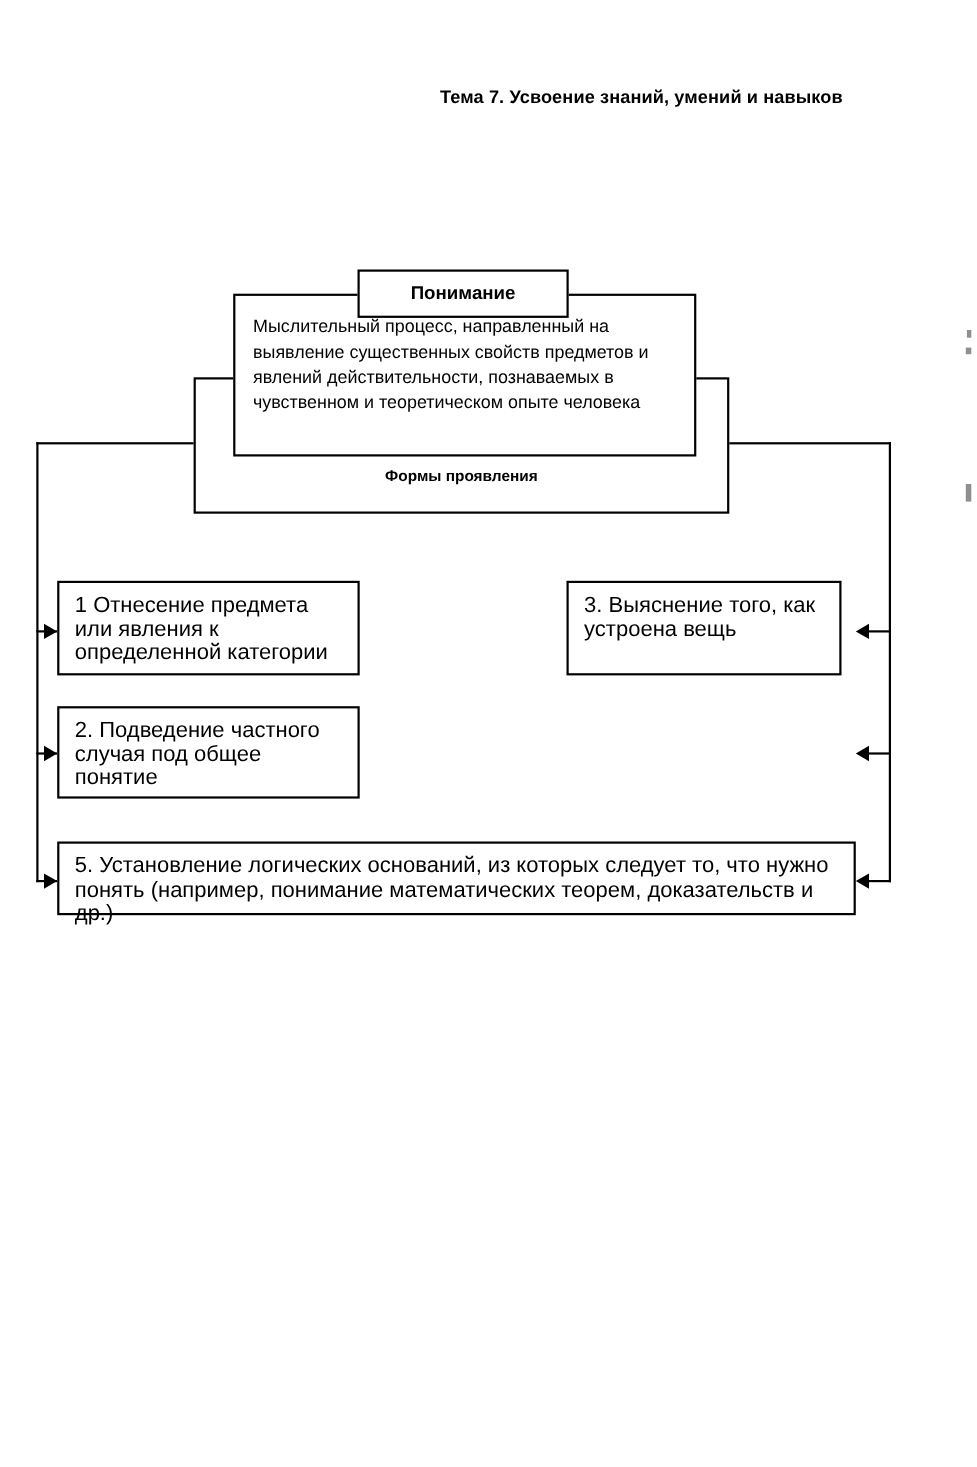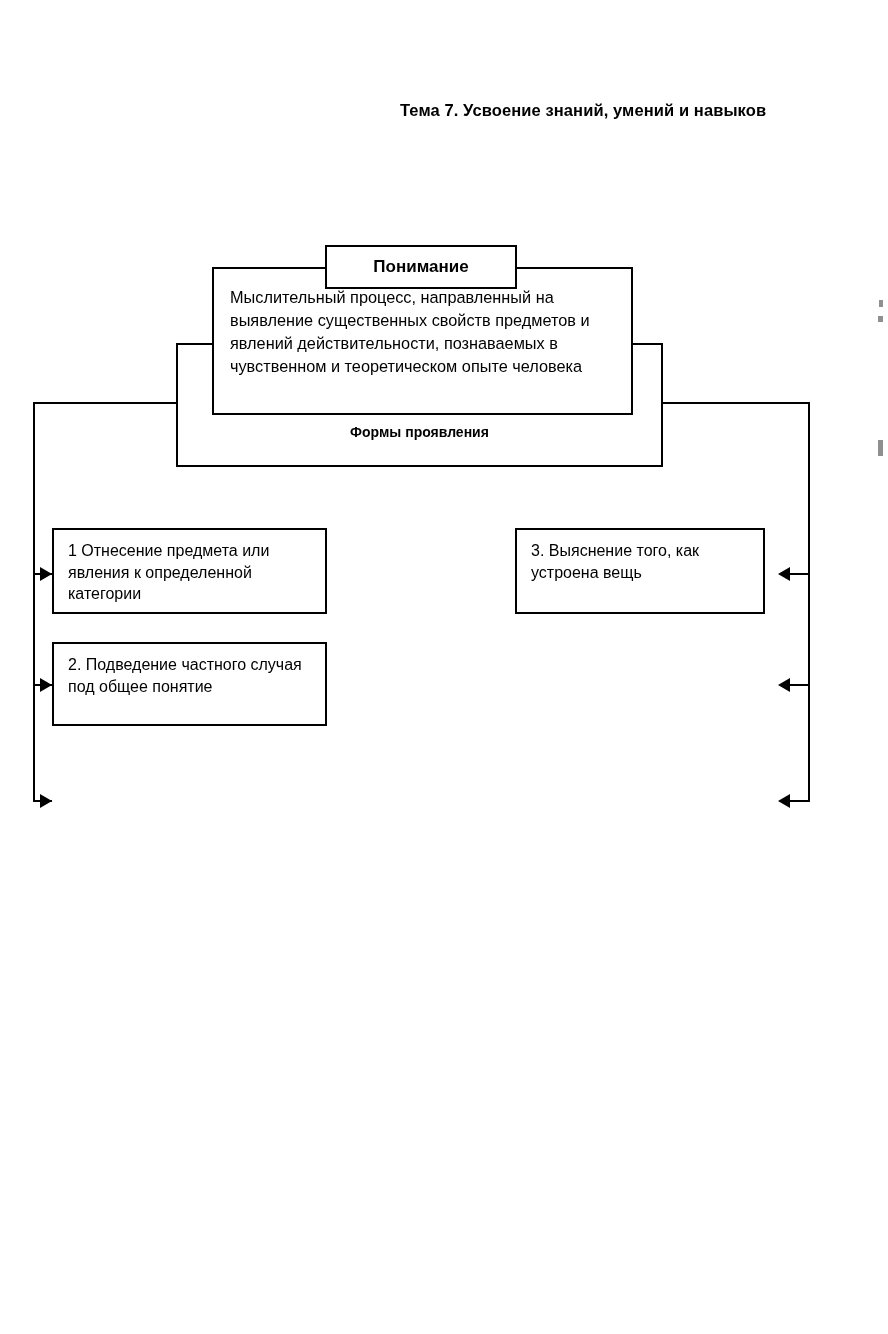--- a/index.html
+++ b/index.html
@@ -27,21 +27,20 @@
   .running-head {
     position: absolute;
     left: 400px;
     top: 80px;
     width: 440px;
     text-align: left;
     font-size: 16.5px;
     font-weight: bold;
     letter-spacing: 0.1px;
     white-space: nowrap;
-    margin-top: 21px;
   }
 
   
   .section-title {
     position: absolute;
     left: 202px;
     top: 161px;
     font-size: 19px;
     font-weight: bold;
     letter-spacing: 0.6px;
@@ -49,21 +48,21 @@
   }
 
   
   .box {
     position: absolute;
     border: 2px solid #000;
     background: #fff;
     box-sizing: border-box;
   }
   .box .txt {
-    font-size: 16px;
+    font-size: 20px;
     line-height: 21.5px;
     white-space: pre-line;
   }
 
   
   #box-ponimanie {
     left: 325px;
     top: 245px;
     width: 192px;
     height: 44px;
@@ -198,18 +197,21 @@
 
   <div class="box" id="box-2">
     <div class="txt">2. Подведение частного случая под общее понятие</div>
   </div>
 
   <div class="box" id="box-3">
     <div class="txt">3. Выяснение того, как устроена вещь</div>
   </div>
 
 
+  <div class="box" id="box-5">
+    <div class="txt">5. Установление логических оснований, из которых следует то, что нужно понять (например, понимание математических теорем, доказательств и др.)</div>
+  </div>
 
   <div class="artifact" style="left:879px; top:300px; width:4px; height:7px;"></div>
   <div class="artifact" style="left:878px; top:316px; width:5px; height:6px;"></div>
   <div class="artifact" style="left:878px; top:440px; width:5px; height:16px;"></div>
 
 </div>
 
 </body></html>

